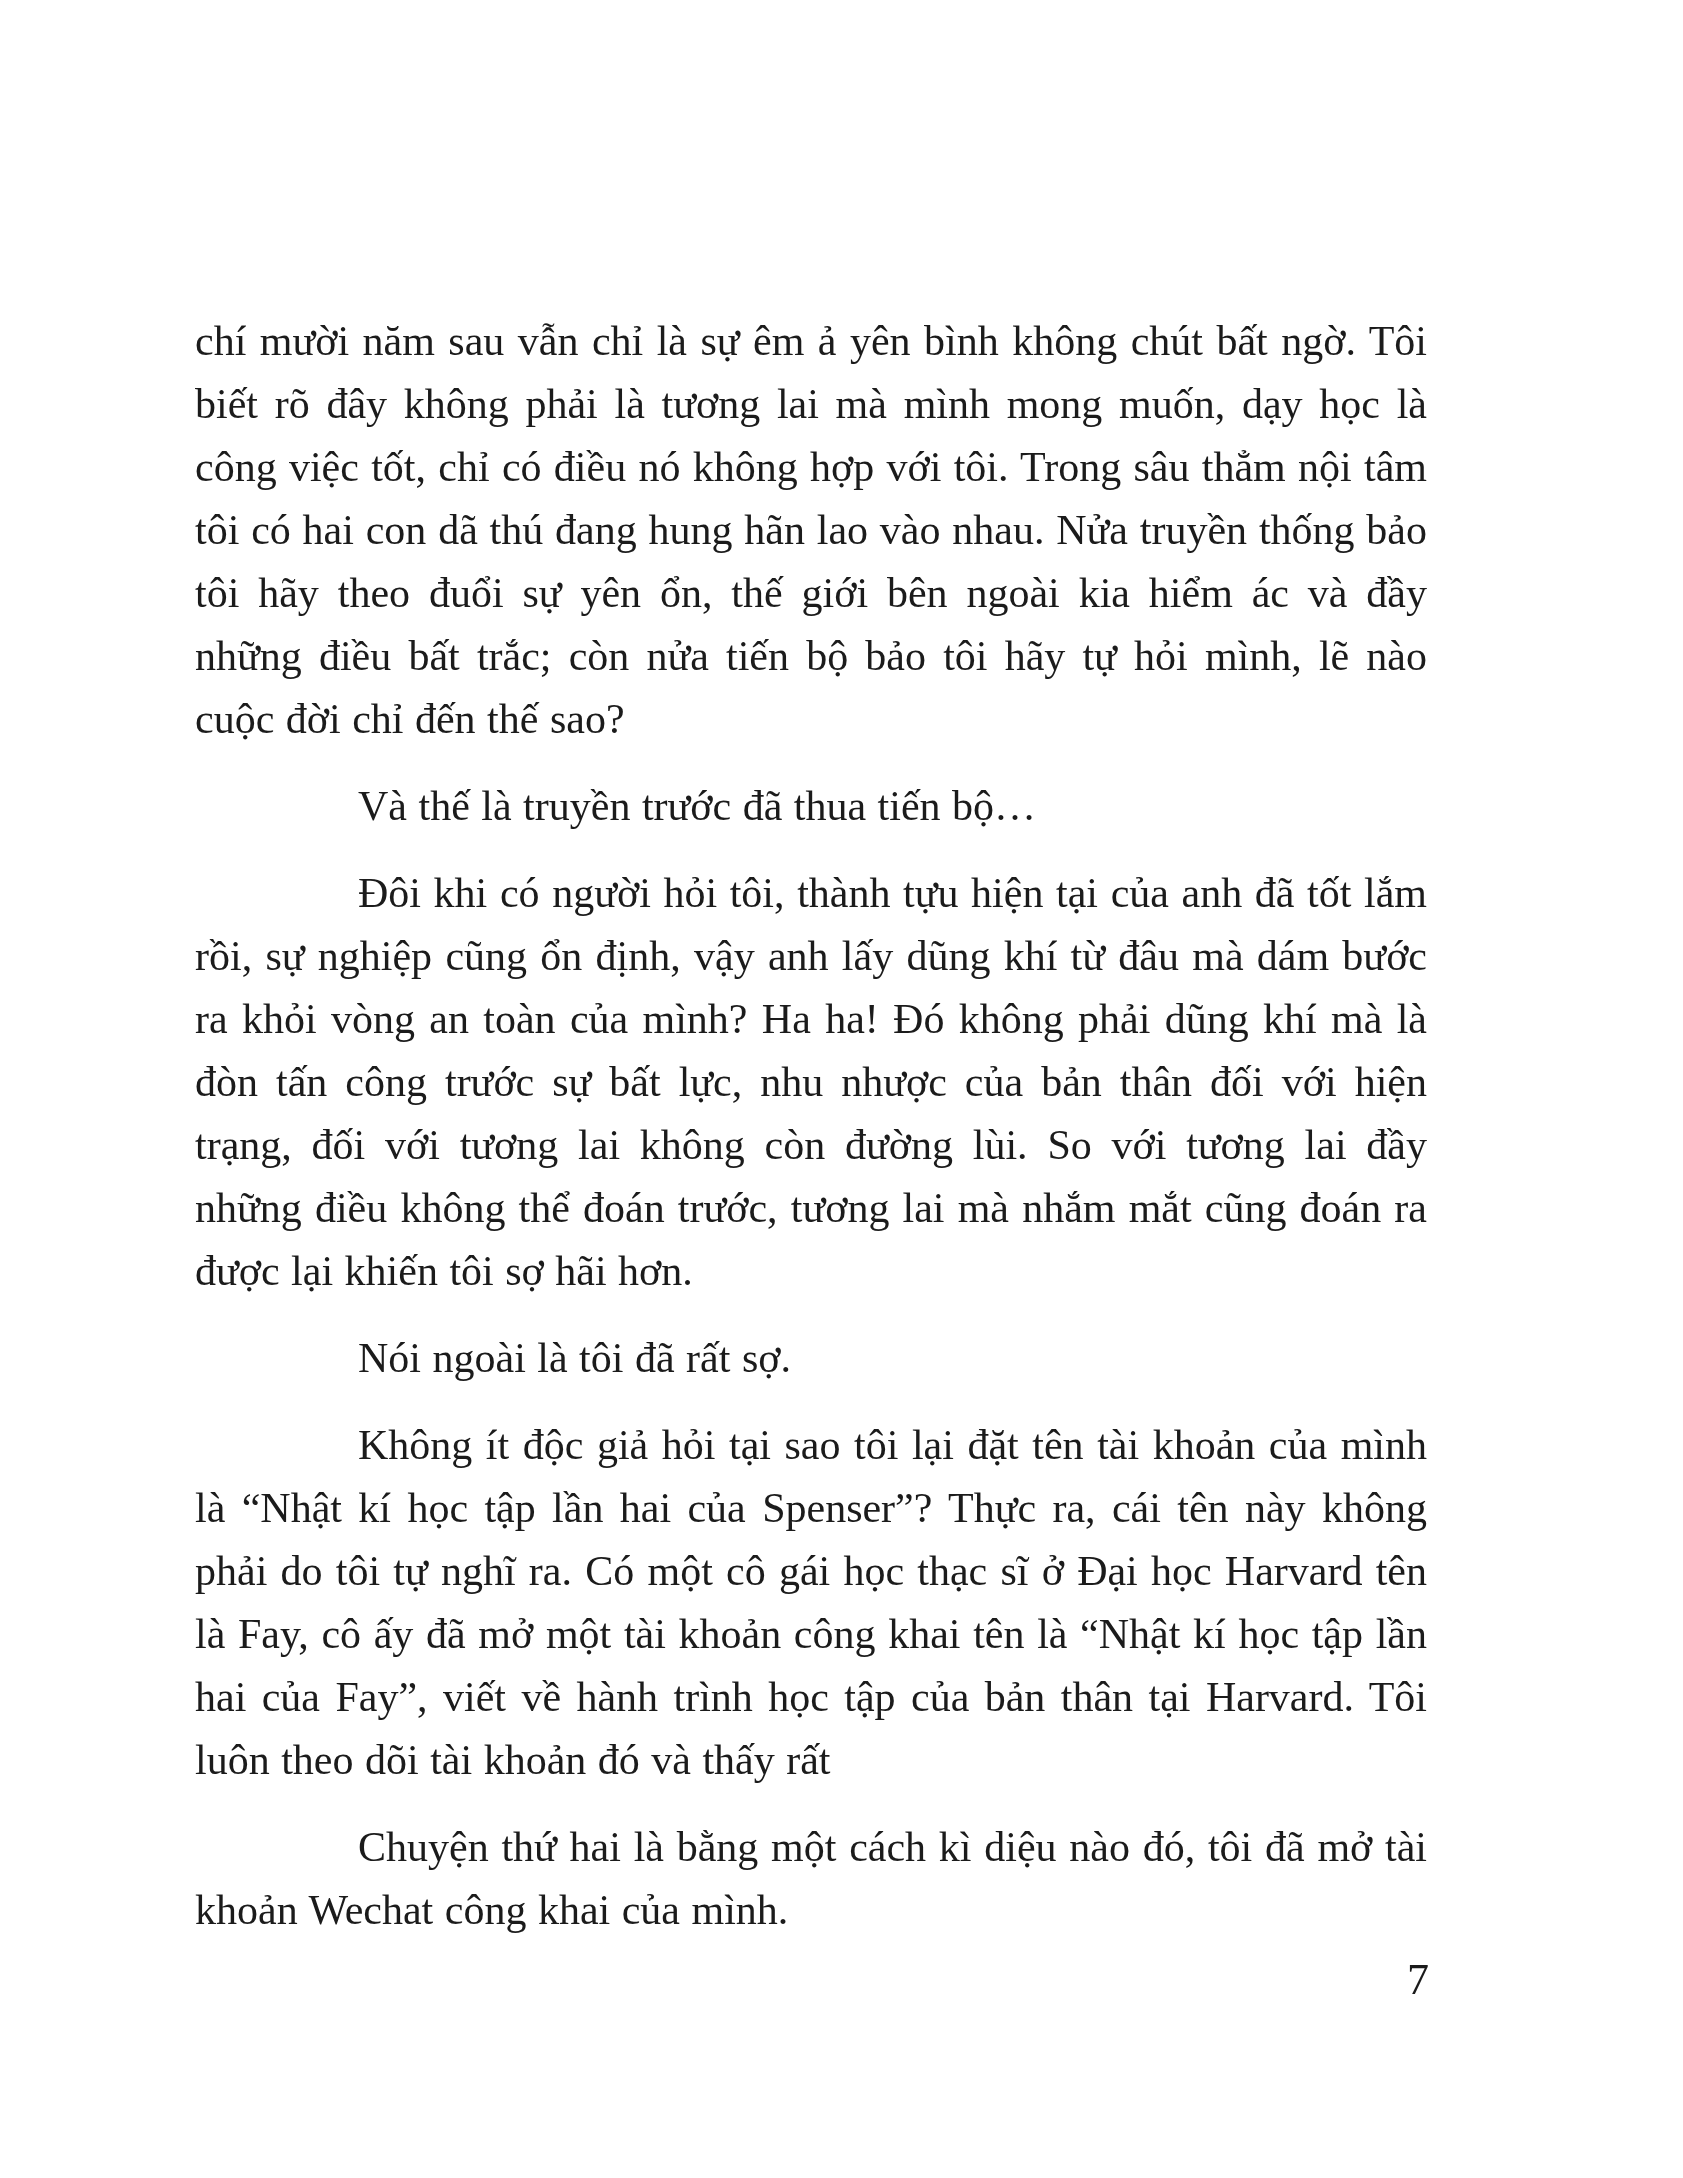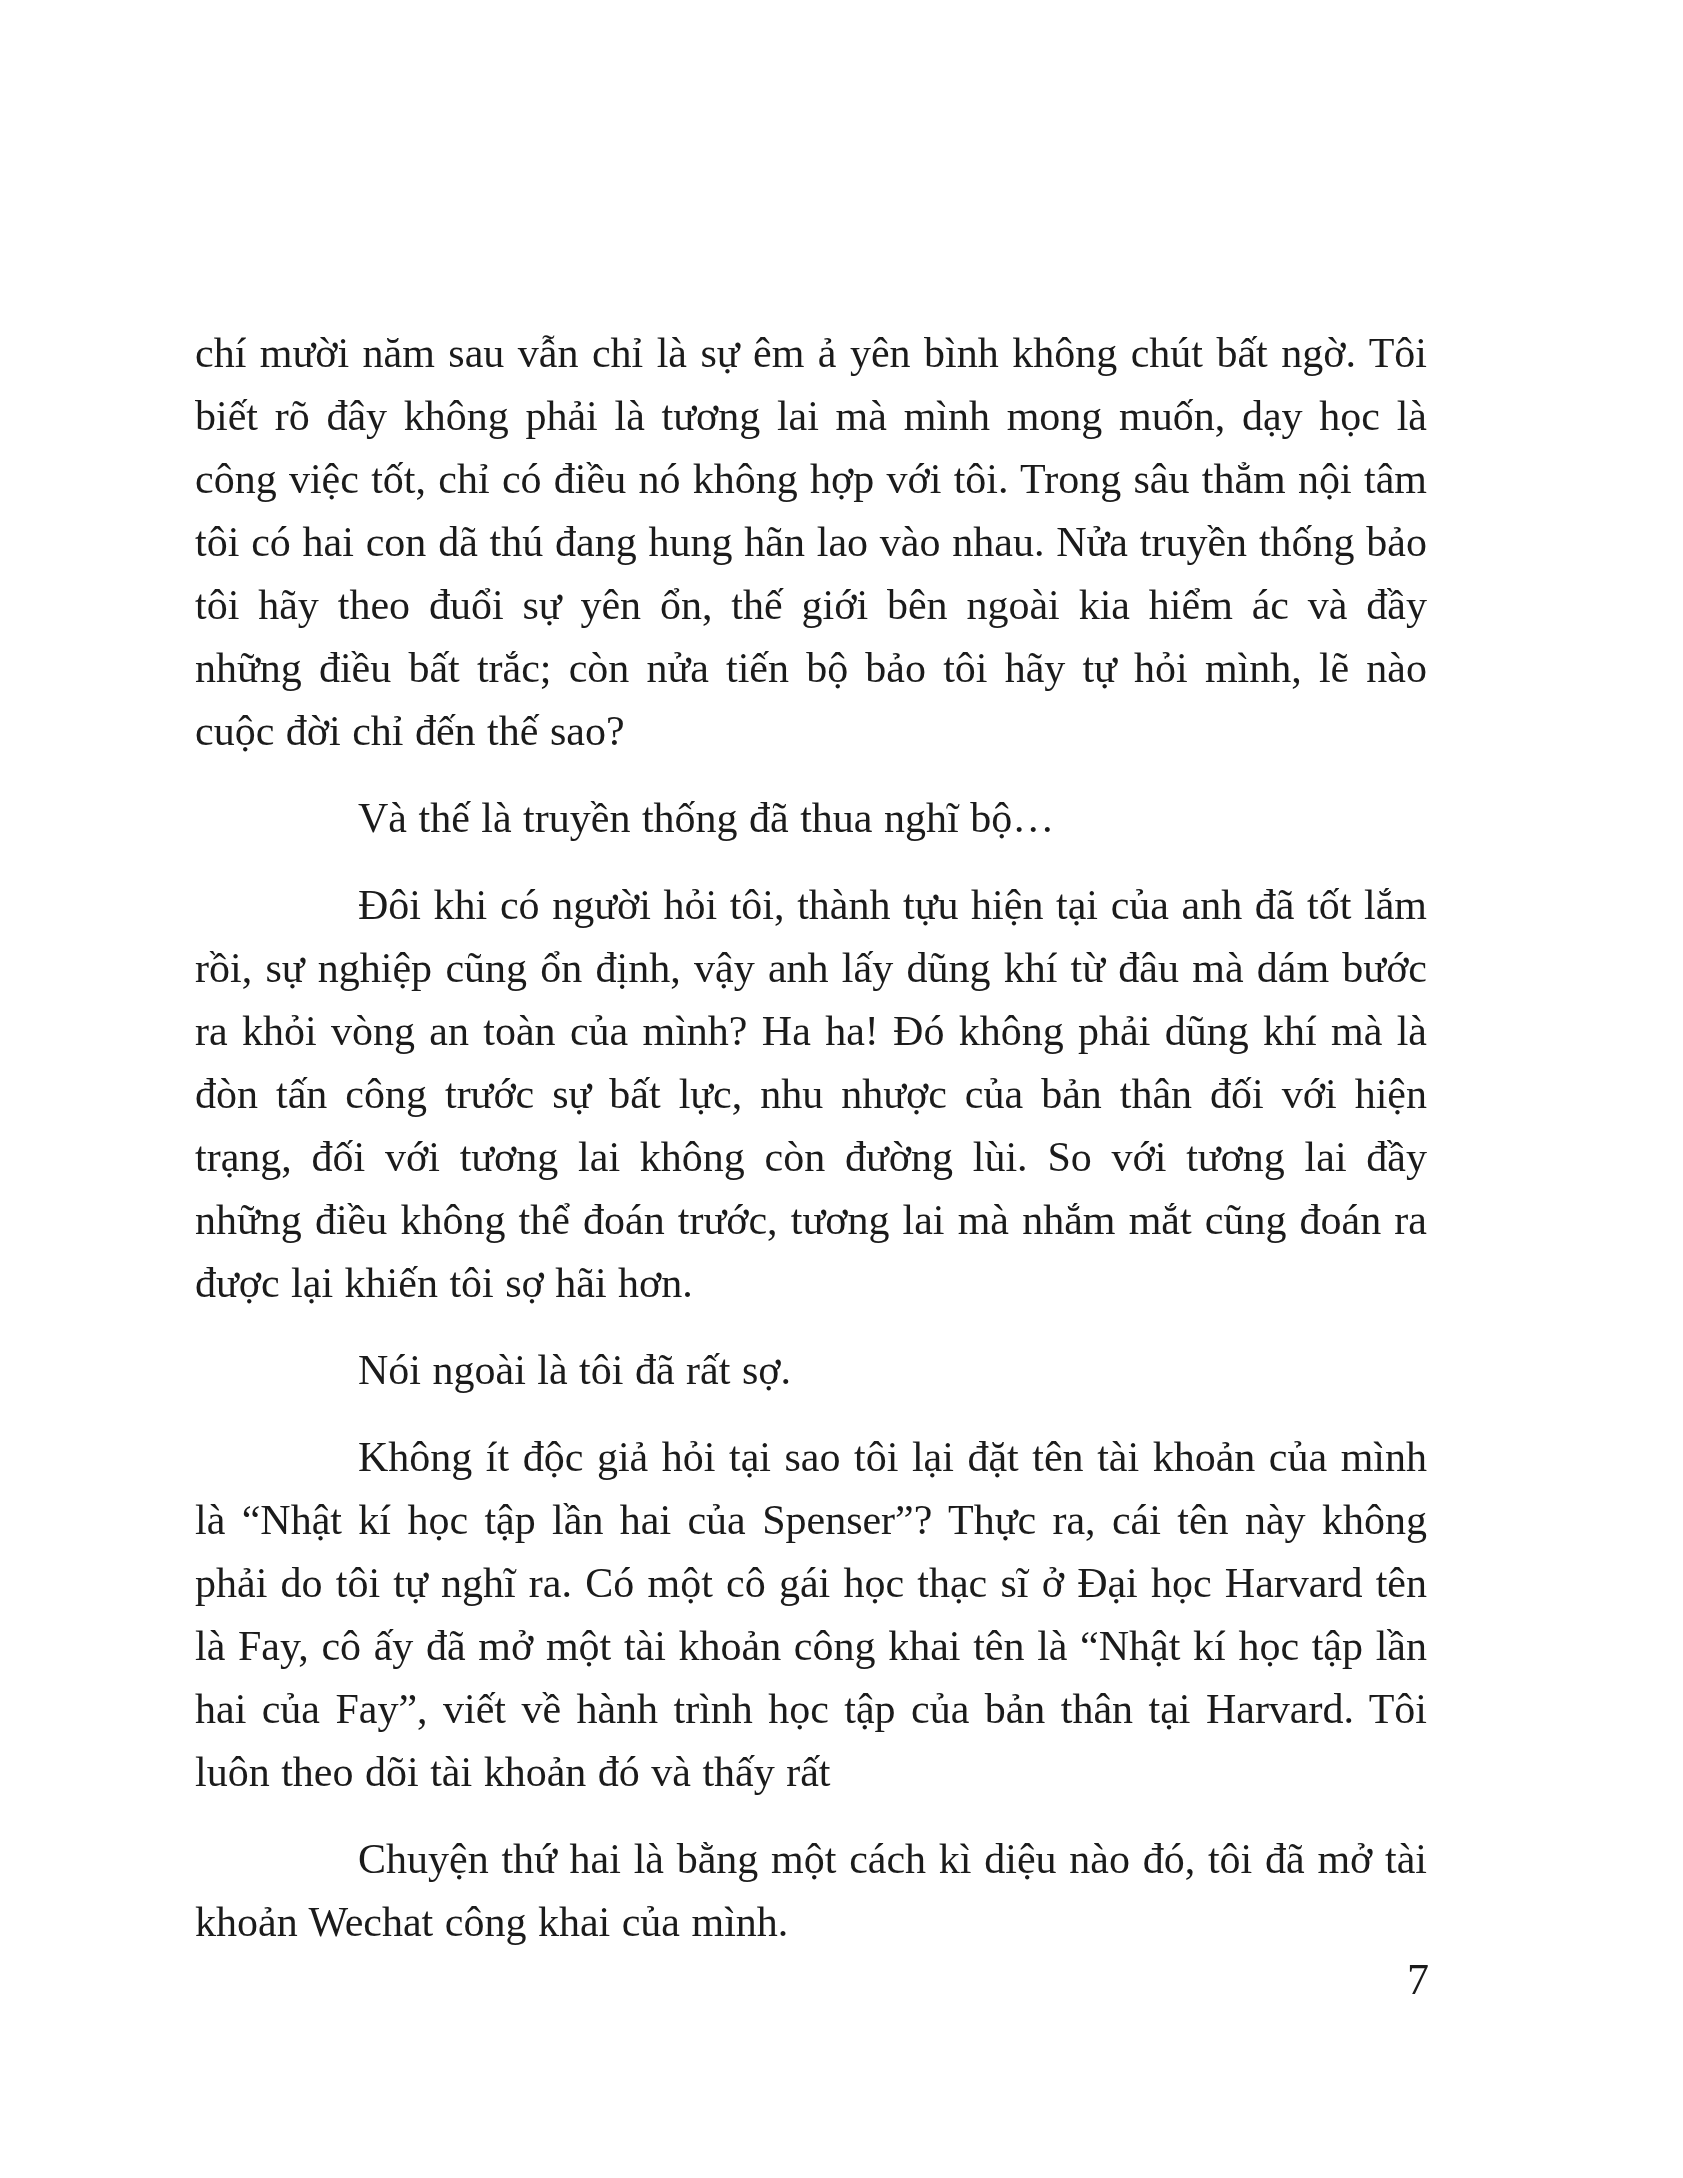--- a/index.html
+++ b/index.html
@@ -14,21 +14,21 @@
     position: relative;
     width: 1683px;
     height: 2178px;
     background: #ffffff;
     font-family: "Liberation Serif", "DejaVu Serif", serif;
     color: #1b1b1b;
   }
   .text-block {
     position: absolute;
     left: 195px;
-    top: 322px;
+    top: 310px;
     width: 1232px;
   }
   .text-block p {
     margin: 0 0 24px 0;
     font-size: 42px;
     line-height: 63px;
     text-align: justify;
     text-indent: 163px;
     word-spacing: 1px;
   }
@@ -43,21 +43,21 @@
     line-height: 63px;
     color: #1b1b1b;
   }
 </style>
 </head>
 <body>
 
 <div class="page">
   <div class="text-block">
     <p class="no-indent">chí mười năm sau vẫn chỉ là sự êm ả yên bình không chút bất ngờ. Tôi biết rõ đây không phải là tương lai mà mình mong muốn, dạy học là công việc tốt, chỉ có điều nó không hợp với tôi. Trong sâu thẳm nội tâm tôi có hai con dã thú đang hung hãn lao vào nhau. Nửa truyền thống bảo tôi hãy theo đuổi sự yên ổn, thế giới bên ngoài kia hiểm ác và đầy những điều bất trắc; còn nửa tiến bộ bảo tôi hãy tự hỏi mình, lẽ nào cuộc đời chỉ đến thế sao?</p>
-    <p>Và thế là truyền thống đã thua nghĩ bộ…</p>
+    <p>Và thế là truyền trước đã thua tiến bộ…</p>
     <p>Đôi khi có người hỏi tôi, thành tựu hiện tại của anh đã tốt lắm rồi, sự nghiệp cũng ổn định, vậy anh lấy dũng khí từ đâu mà dám bước ra khỏi vòng an toàn của mình? Ha ha! Đó không phải dũng khí mà là đòn tấn công trước sự bất lực, nhu nhược của bản thân đối với hiện trạng, đối với tương lai không còn đường lùi. So với tương lai đầy những điều không thể đoán trước, tương lai mà nhắm mắt cũng đoán ra được lại khiến tôi sợ hãi hơn.</p>
     <p>Nói ngoài là tôi đã rất sợ.</p>
     <p>Không ít độc giả hỏi tại sao tôi lại đặt tên tài khoản của mình là “Nhật kí học tập lần hai của Spenser”? Thực ra, cái tên này không phải do tôi tự nghĩ ra. Có một cô gái học thạc sĩ ở Đại học Harvard tên là Fay, cô ấy đã mở một tài khoản công khai tên là “Nhật kí học tập lần hai của Fay”, viết về hành trình học tập của bản thân tại Harvard. Tôi luôn theo dõi tài khoản đó và thấy rất</p>
     <p>Chuyện thứ hai là bằng một cách kì diệu nào đó, tôi đã mở tài khoản Wechat công khai của mình.</p>
   </div>
   <div class="page-number">7</div>
 </div>
 
 
 </body></html>

